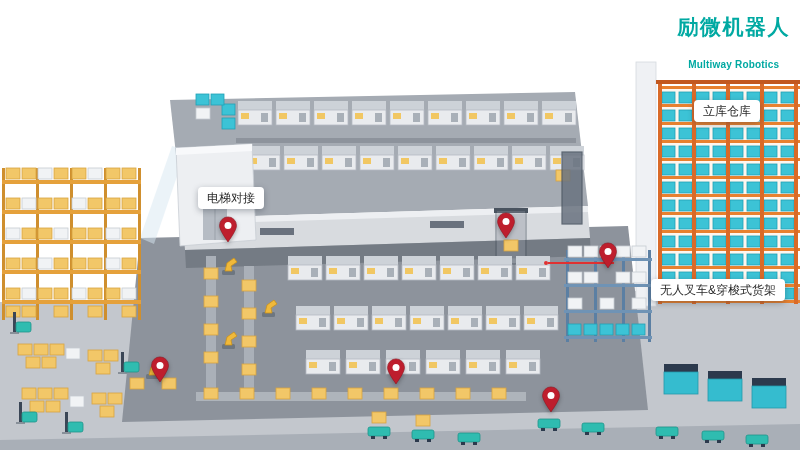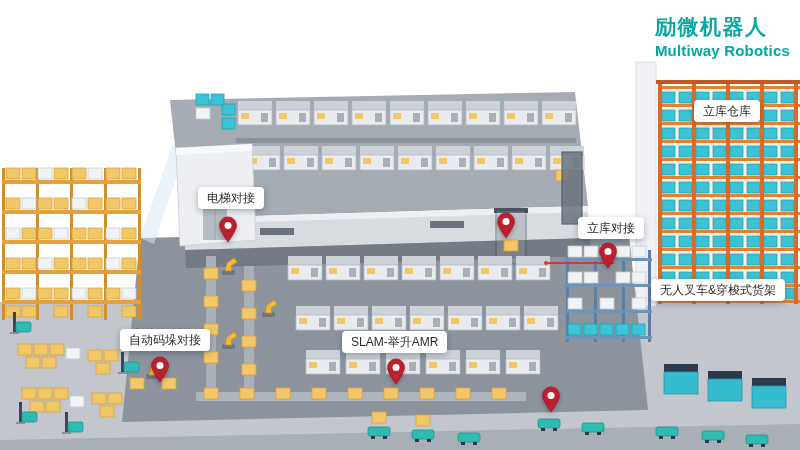--- a/index.html
+++ b/index.html
@@ -3,23 +3,23 @@
 <meta charset="utf-8">
 <style>
   html,body{margin:0;padding:0;}
   body{width:800px;height:450px;background:#ffffff;font-family:"Liberation Sans","DejaVu Sans",sans-serif;}
   .stage{position:relative;width:800px;height:450px;overflow:hidden;background:#ffffff;}
   .scene-svg{position:absolute;left:0;top:0;}
   .callout{position:absolute;background:#ffffff;border-radius:4px;padding:4px 9px;font-size:12px;
            line-height:14px;color:#2b2b2b;white-space:nowrap;z-index:5;
            box-shadow:0 2px 6px rgba(40,50,60,.35);}
   .pin{position:absolute;z-index:4;filter:drop-shadow(0 2px 2px rgba(0,0,0,.3));}
-  .logo{position:absolute;top:13px;right:10px;z-index:6;}
+  .logo{position:absolute;top:13px;right:10px;z-index:6;text-align:center;}
   .logo-cn{font-size:21px;font-weight:bold;color:#00a9a2;letter-spacing:1.5px;}
-  .logo-en{font-size:15px;font-weight:bold;color:#00a9a2;margin-top:1px;letter-spacing:.2px;}
+  .logo-en{font-size:10px;font-weight:bold;color:#00a9a2;margin-top:18px;letter-spacing:.2px;}
 </style>
 </head>
 <body>
 
 <div class="stage">
 
   <svg class="scene-svg" width="800" height="450" viewBox="0 0 800 450">
     <defs>
       <g id="pin-shape">
         <path d="M10 26 C9 24 1.5 14.8 1.5 9.4 A8.5 8.5 0 1 1 18.5 9.4 C18.5 14.8 11 24 10 26 Z" fill="#be1e2d" stroke="#8f1622" stroke-width="0.6"></path>
@@ -361,23 +361,20 @@
     </svg>
   <svg class="pin" style="left:386px;top:358px" width="20" height="27" viewBox="0 0 20 27">
       <use href="#pin-shape"></use>
     </svg>
   <svg class="pin" style="left:541px;top:386px" width="20" height="27" viewBox="0 0 20 27">
       <use href="#pin-shape"></use>
     </svg>
 
   <div class="callout" style="left:694px;top:100px">立库仓库</div>
   <div class="callout" style="left:198px;top:187px">电梯对接</div>
-  <div class="callout" style="left:578px;top:217px">立库对接</div>
-  <div class="callout" style="left:120px;top:329px">自动码垛对接</div>
-  <div class="callout" style="left:342px;top:331px">SLAM-举升AMR</div>
   <div class="callout" style="left:651px;top:279px">无人叉车&amp;穿梭式货架</div>
 
   <div class="logo">
     <div class="logo-cn">励微机器人</div>
     <div class="logo-en">Multiway Robotics</div>
   </div>
 
 </div>
 
 </body></html>

